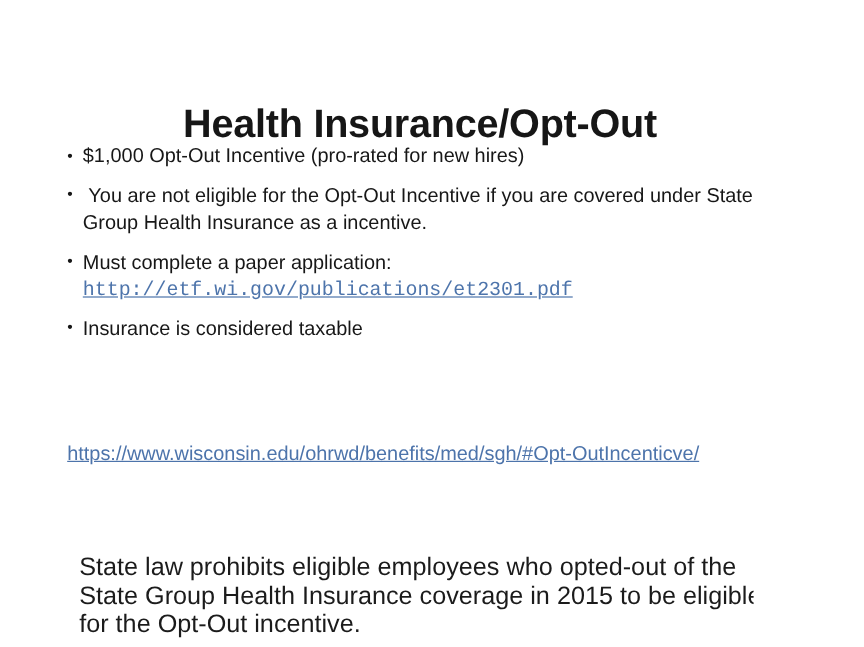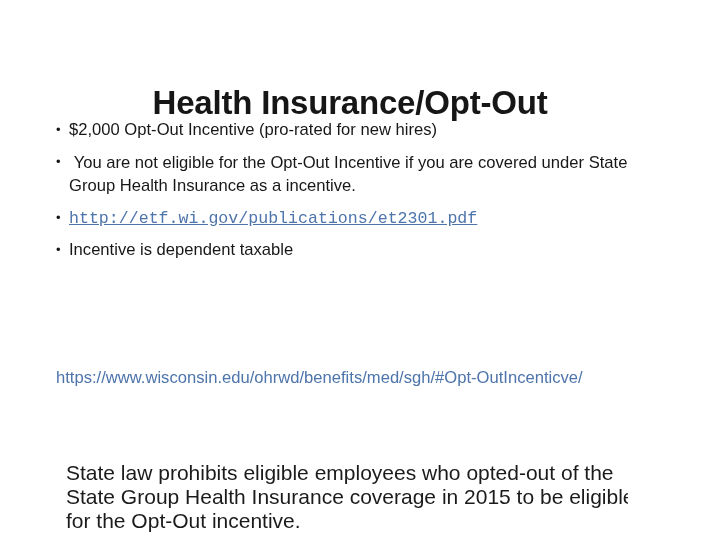--- a/index.html
+++ b/index.html
@@ -78,20 +78,21 @@
     word-break: break-all;
     font-family: Liberation Mono, monospace;
   }
   .link-block {
     position: absolute;
     left: 56px;
     width: 596px;
     font-size: 16.6px;
     line-height: 23.5px;
     color: #4d74ab;
+    text-decoration: underline;
     text-underline-offset: 1px;
   }
   .link-block.standalone {
     top: 366px;
   }
 
   
   .footer-note {
     position: absolute;
     left: 66px;
@@ -105,34 +106,35 @@
 </head>
 <body>
 
 <div class="slide">
 
   <h1 class="slide-title">Health Insurance/Opt-Out</h1>
 
   <ul class="body-list">
 
     <li class="bullet-item">
-      <span class="bullet-text">$2,000 Opt-Out Incentive (pro-rated for new hires)</span>
+      <span class="bullet-text">$1,000 Opt-Out Incentive (pro-rated for new hires)</span>
     </li>
 
     <li class="bullet-item">
       <span class="bullet-text"> You are not eligible for the Opt-Out Incentive if you are covered under State Group Health Insurance as a incentive.</span>
     </li>
 
 
     <li class="bullet-item tight">
+      <span class="bullet-text">Must complete a paper application:</span>
       <span class="hyperlink">http://etf.wi.gov/publications/et2301.pdf</span>
     </li>
 
     <li class="bullet-item">
-      <span class="bullet-text">Incentive is dependent taxable</span>
+      <span class="bullet-text">Insurance is considered taxable</span>
     </li>
 
 
   </ul>
 
   <span class="link-block standalone">https://www.wisconsin.edu/ohrwd/benefits/med/sgh/#Opt-OutIncenticve/</span>
 
   <p class="footer-note">State law prohibits eligible employees who opted-out of the State Group Health Insurance coverage in 2015 to be eligible for the Opt-Out incentive.</p>
 
 </div>

